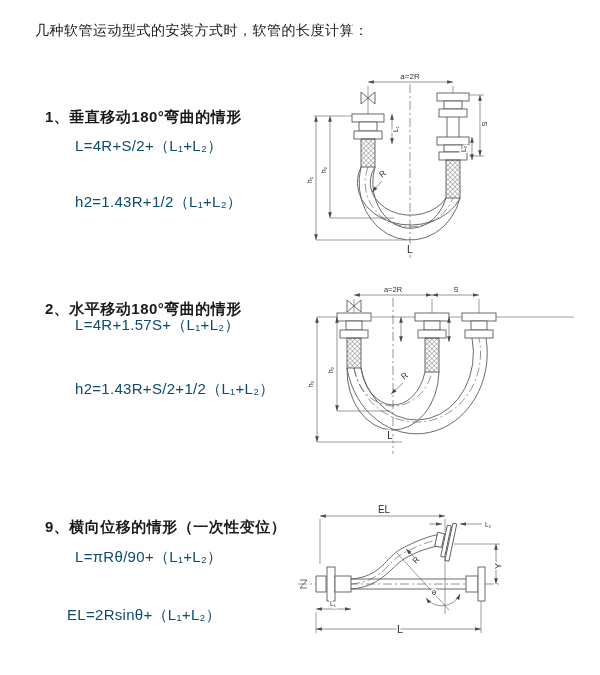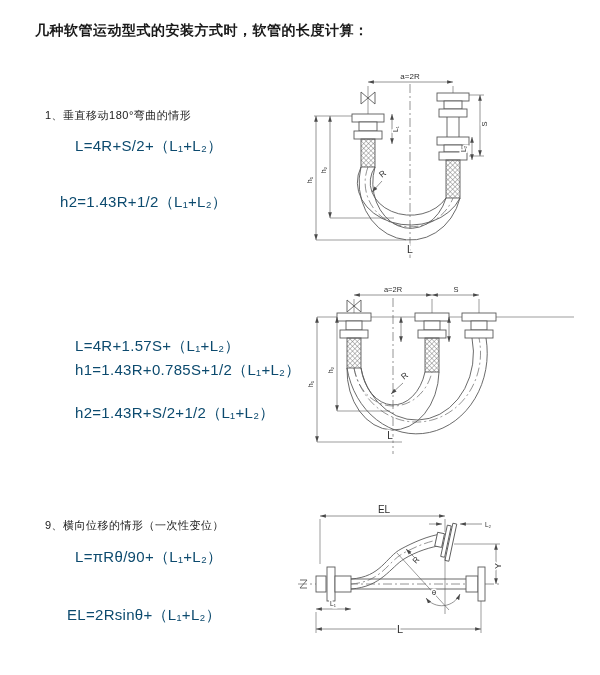--- a/index.html
+++ b/index.html
@@ -1,19 +1,19 @@
 <!DOCTYPE html>
 <html><head>
 <meta charset="utf-8">
 <style>
   html,body{margin:0;padding:0;background:#e8e8e8;}
   .page{position:relative;width:600px;height:675px;background:#ffffff;overflow:hidden;
         font-family:"Liberation Sans","DejaVu Sans",sans-serif;color:#1a1a1a;}
-  .title{position:absolute;left:35px;top:22px;font-size:14px;font-weight:700;letter-spacing:0.5px;}
-  .sec-heading{position:absolute;font-size:11px;font-weight:400;letter-spacing:0.5px;}
+  .title{position:absolute;left:35px;top:22px;font-size:14px;font-weight:400;letter-spacing:0.5px;}
+  .sec-heading{position:absolute;font-size:15px;font-weight:700;letter-spacing:0.5px;}
   .formula{position:absolute;font-size:15px;font-weight:400;letter-spacing:0.3px;color:#0c4a6e;}
   .diag{position:absolute;}
   svg line, svg path, svg rect, svg polyline{stroke:#5a5a5a;stroke-width:0.9;fill:none;}
   svg rect{fill:#ffffff;}
   svg rect.hatch{fill:url(#hatchp);}
   svg .cl{stroke-dasharray:9 3 2 3;stroke-width:0.65;}
   svg .dim{stroke-width:0.65;}
   svg .ext{stroke-width:0.6;}
   svg text{fill:#2e2e2e;stroke:none;font-family:"Liberation Sans","DejaVu Sans",sans-serif;}
   svg text.halo{paint-order:stroke;stroke:#ffffff;stroke-width:3px;}
@@ -32,25 +32,25 @@
       <marker id="arr" viewBox="0 0 10 10" refX="10" refY="5" markerWidth="9" markerHeight="9" orient="auto-start-reverse">
         <path d="M0,1.8 L10,5 L0,8.2 Z" style="fill:#4a4a4a;stroke:none"></path>
       </marker>
     </defs>
   </svg>
 
   <div class="title">几种软管运动型式的安装方式时，软管的长度计算：</div>
 
   <div class="sec-heading" style="left:45px;top:108px">1、垂直移动180°弯曲的情形</div>
   <div class="formula" style="left:75px;top:137px">L=4R+S/2+（L₁+L₂）</div>
-  <div class="formula" style="left:60px;top:193px">h2=1.43R+1/2（L₁+L₂）</div>
-
-  <div class="formula" style="left:75px;top:337px">L=4R+1.57S+（L₁+L₂）</div>
-  <div class="formula" style="left:75px;top:361px">h1=1.43R+0.785S+1/2（L₁+L₂）</div>
-  <div class="formula" style="left:75px;top:404px">h2=1.43R+S/2+1/2（L₁+L₂）</div>
+  <div class="formula" style="left:75px;top:193px">h2=1.43R+1/2（L₁+L₂）</div>
+
+  <div class="sec-heading" style="left:45px;top:300px">2、水平移动180°弯曲的情形</div>
+  <div class="formula" style="left:75px;top:316px">L=4R+1.57S+（L₁+L₂）</div>
+  <div class="formula" style="left:75px;top:380px">h2=1.43R+S/2+1/2（L₁+L₂）</div>
 
   <div class="sec-heading" style="left:45px;top:518px">9、横向位移的情形（一次性变位）</div>
   <div class="formula" style="left:75px;top:548px">L=πRθ/90+（L₁+L₂）</div>
   <div class="formula" style="left:67px;top:606px">EL=2Rsinθ+（L₁+L₂）</div>
 
   <svg class="diag" style="left:306px;top:66px" width="292" height="196" viewBox="0 0 292 196">
     <g>
       <line class="cl" x1="104" y1="18" x2="104" y2="192"></line>
       <path class="cl" d="M62,101 A43,42 0 0 0 147,132"></path>
     </g>

